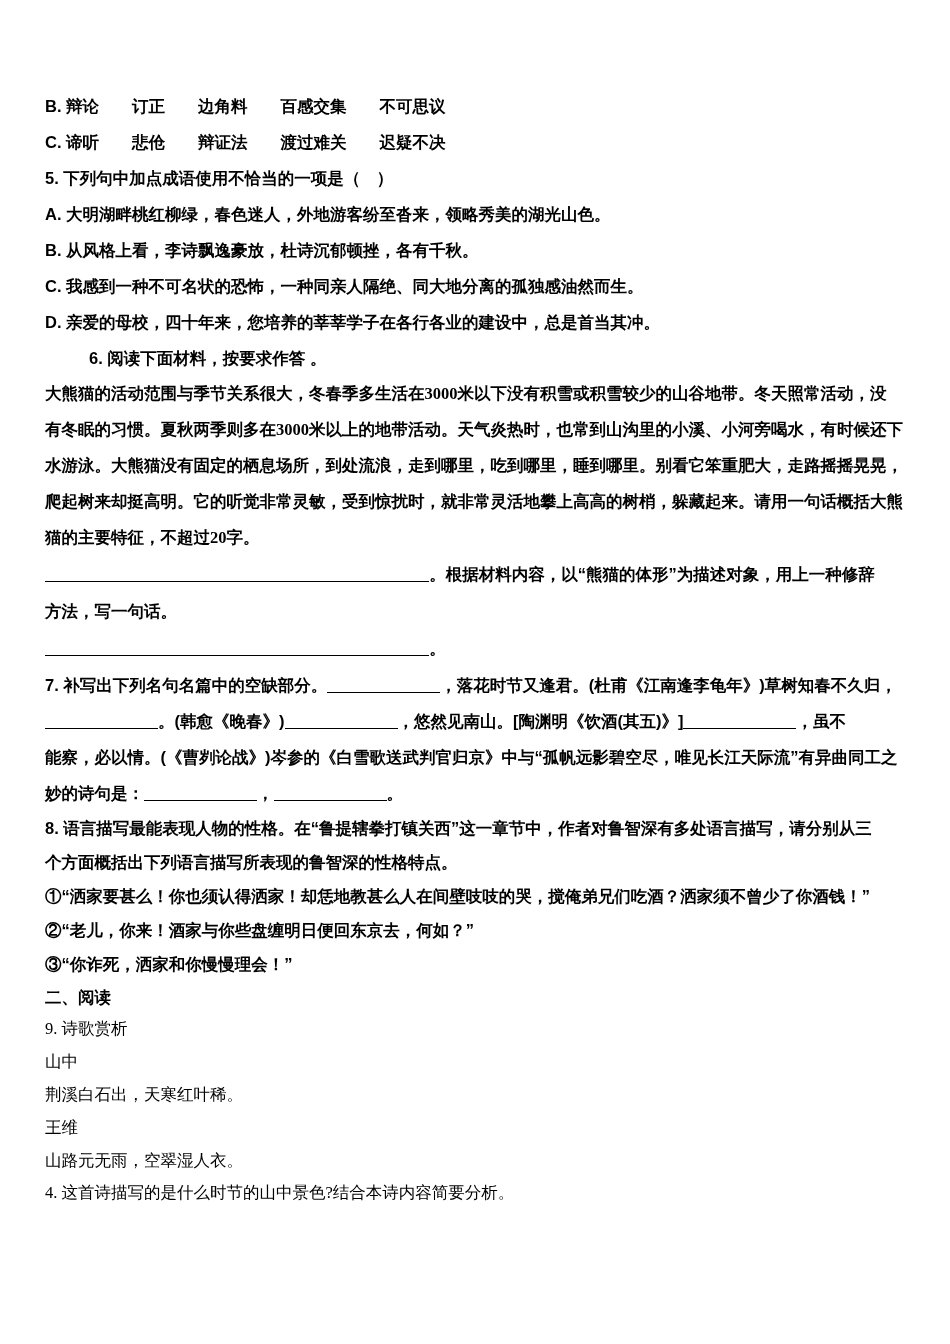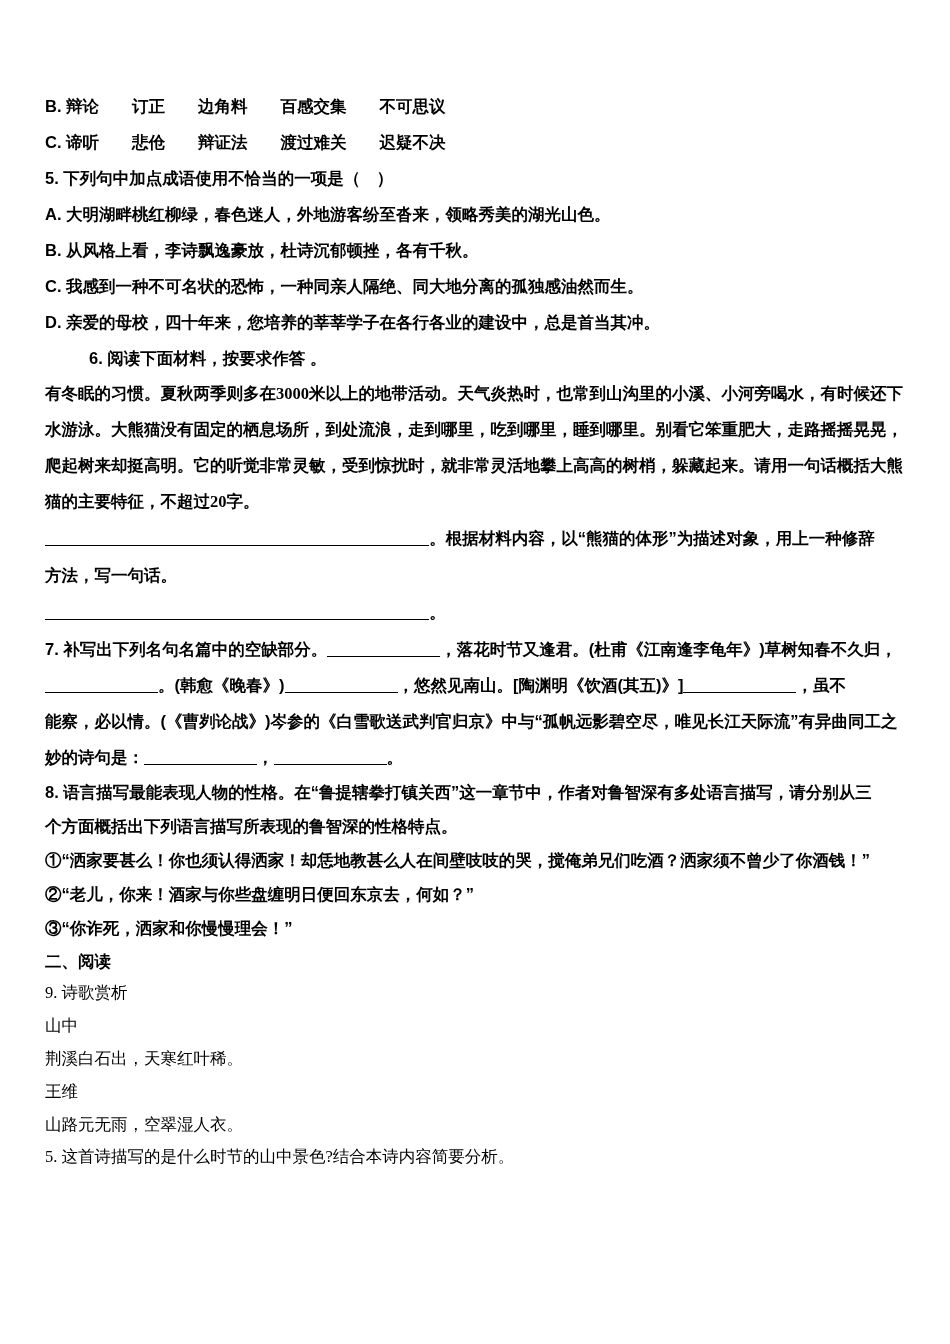--- a/index.html
+++ b/index.html
@@ -50,20 +50,21 @@
       <div class="line">5. 下列句中加点成语使用不恰当的一项是（　）</div>
       <div class="line">A. 大明湖畔桃红柳绿，春色迷人，外地游客纷至沓来，领略秀美的湖光山色。</div>
       <div class="line">B. 从风格上看，李诗飘逸豪放，杜诗沉郁顿挫，各有千秋。</div>
       <div class="line">C. 我感到一种不可名状的恐怖，一种同亲人隔绝、同大地分离的孤独感油然而生。</div>
       <div class="line">D. 亲爱的母校，四十年来，您培养的莘莘学子在各行各业的建设中，总是首当其冲。</div>
     </div>
     <div class="section hei" style="line-height: 36px; margin-left: 44px;">
       <div class="line">6. 阅读下面材料，按要求作答 。</div>
     </div>
     <div class="section kai-bold" style="line-height: 36px;">
+      <div class="line">大熊猫的活动范围与季节关系很大，冬春季多生活在3000米以下没有积雪或积雪较少的山谷地带。冬天照常活动，没</div>
       <div class="line">有冬眠的习惯。夏秋两季则多在3000米以上的地带活动。天气炎热时，也常到山沟里的小溪、小河旁喝水，有时候还下</div>
       <div class="line">水游泳。大熊猫没有固定的栖息场所，到处流浪，走到哪里，吃到哪里，睡到哪里。别看它笨重肥大，走路摇摇晃晃，</div>
       <div class="line">爬起树来却挺高明。它的听觉非常灵敏，受到惊扰时，就非常灵活地攀上高高的树梢，躲藏起来。请用一句话概括大熊</div>
       <div class="line">猫的主要特征，不超过20字。</div>
     </div>
     <div class="section hei" style="line-height: 37px;">
       <div class="line"><span class="blank" style="width: 384.2px;"></span>。根据材料内容，以“熊猫的体形”为描述对象，用上一种修辞</div>
       <div class="line">方法，写一句话。</div>
       <div class="line"><span class="blank" style="width: 384.2px;"></span>。</div>
     </div>
@@ -86,15 +87,15 @@
     <div class="section song" style="line-height: 32px;">
       <div class="line">9. 诗歌赏析</div>
     </div>
     <div class="section kai" style="line-height: 33px;">
       <div class="line">山中</div>
       <div class="line">荆溪白石出，天寒红叶稀。</div>
       <div class="line">王维</div>
       <div class="line">山路元无雨，空翠湿人衣。</div>
     </div>
     <div class="section song" style="line-height: 32px;">
-      <div class="line">5. 这首诗描写的是什么时节的山中景色?结合本诗内容简要分析。</div>
+      <div class="line">4. 这首诗描写的是什么时节的山中景色?结合本诗内容简要分析。</div>
     </div>
   </div>
 
 </body></html>

